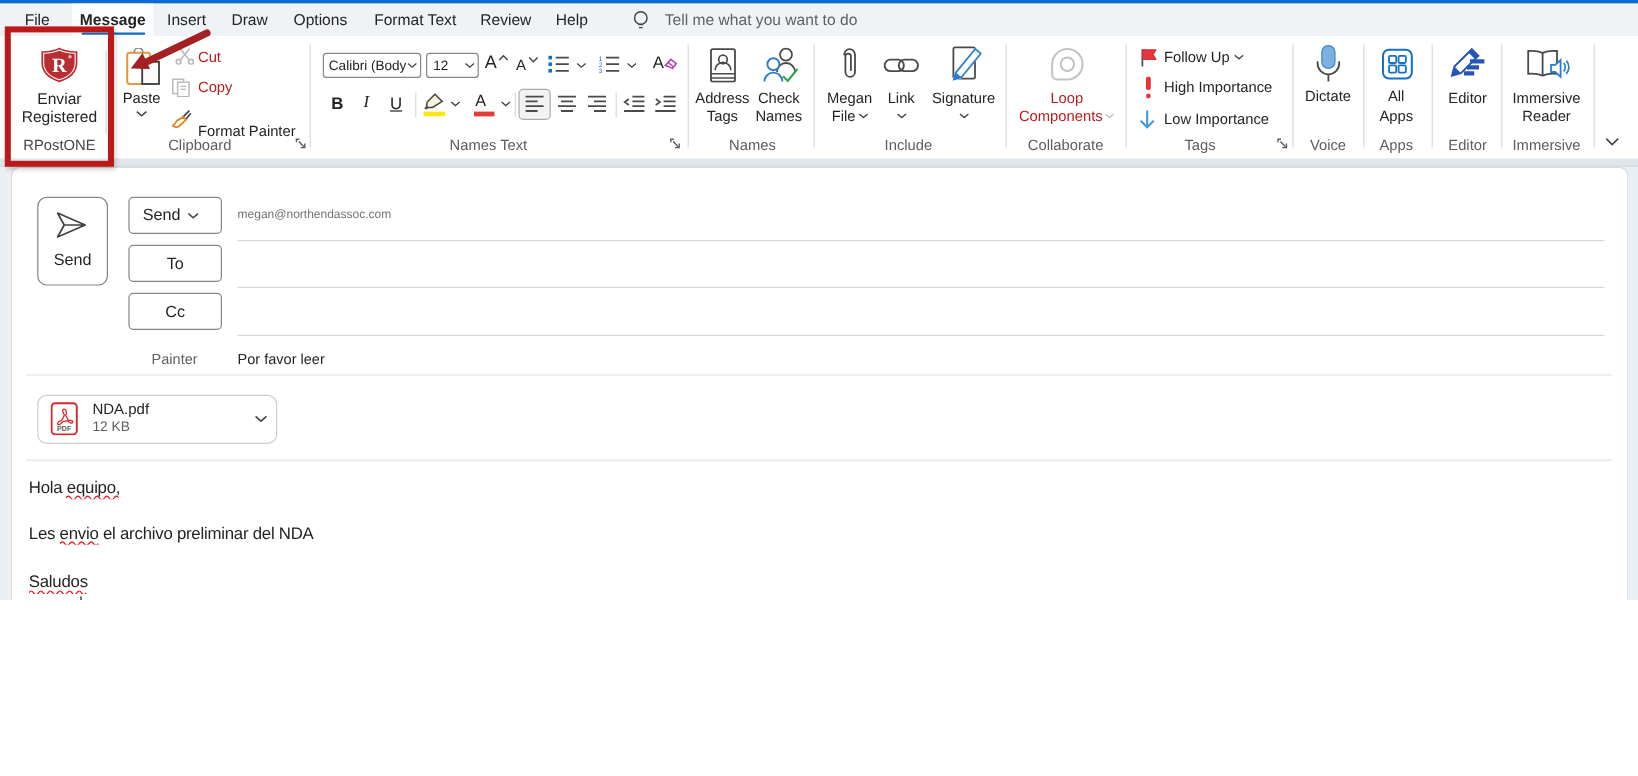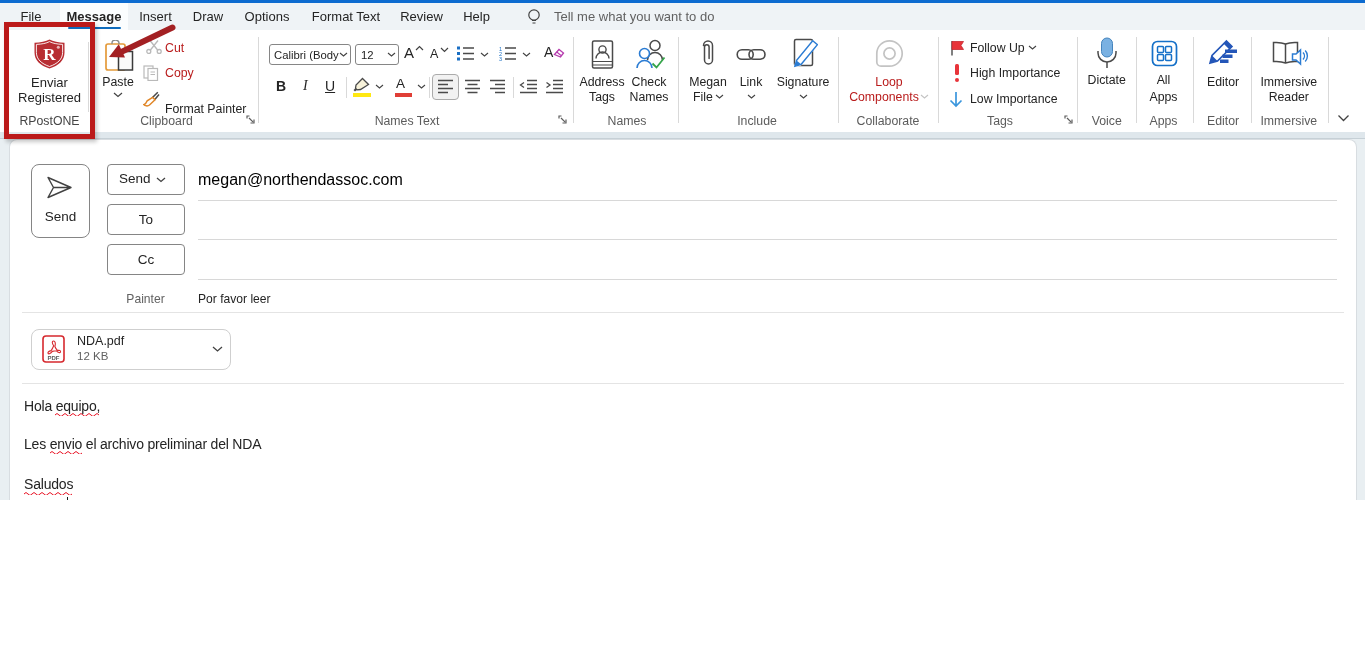--- a/index.html
+++ b/index.html
@@ -319,21 +319,21 @@
 <div class="a" style="left:107px;top:163.5px;width:78px;height:31px;border:1px solid #858585;border-radius:4px;box-sizing:border-box;background:#fff"></div>
 <div class="a t135" style="left:119px;top:172px">Send</div>
 <svg class="a" style="left:156px;top:176.5px" width="10" height="6" viewBox="0 0 10 6">
         <path d="M1 1l4 3.5L9 1" fill="none" stroke="#424242" stroke-width="1.3"></path>
       </svg>
 <div class="a" style="left:107px;top:204px;width:78px;height:30.5px;border:1px solid #858585;border-radius:4px;box-sizing:border-box;background:#fff"></div>
 <div class="a t135 cx" style="left:146px;top:212.5px">To</div>
 <div class="a" style="left:107px;top:244px;width:78px;height:30.5px;border:1px solid #858585;border-radius:4px;box-sizing:border-box;background:#fff"></div>
 <div class="a t135 cx" style="left:146px;top:252.5px">Cc</div>
 
-<div class="a" style="font-size:16px;line-height:13px;left:198px;top:172.5px;color:#000000">megan@northendassoc.com</div>
+<div class="a" style="font-size:10px;line-height:13px;left:198px;top:172.5px;color:#737373">megan@northendassoc.com</div>
 <div class="hl" style="left:198px;top:199.5px;width:1139px"></div>
 <div class="hl" style="left:198px;top:238.5px;width:1139px"></div>
 <div class="hl" style="left:198px;top:278.5px;width:1139px"></div>
 <div class="a cx" style="font-size:12.1px;line-height:13px;left:145.5px;top:292.5px;color:#616161">Painter</div>
 <div class="a" style="font-size:12.1px;line-height:13px;left:198px;top:292.5px">Por favor leer</div>
 <div class="hl" style="left:22px;top:312px;width:1322px;background:#e4e4e4"></div>
 
 <div class="a" style="left:31px;top:328.5px;width:200px;height:41px;border:1px solid #cfcfcf;border-radius:8px;box-sizing:border-box;background:#fff"></div>
 <svg class="a" style="left:42px;top:335px" width="23" height="28" viewBox="0 0 23 28">
 <rect x="1" y="1" width="21" height="26" rx="3" fill="#fff" stroke="#d6292e" stroke-width="1.6"></rect>

